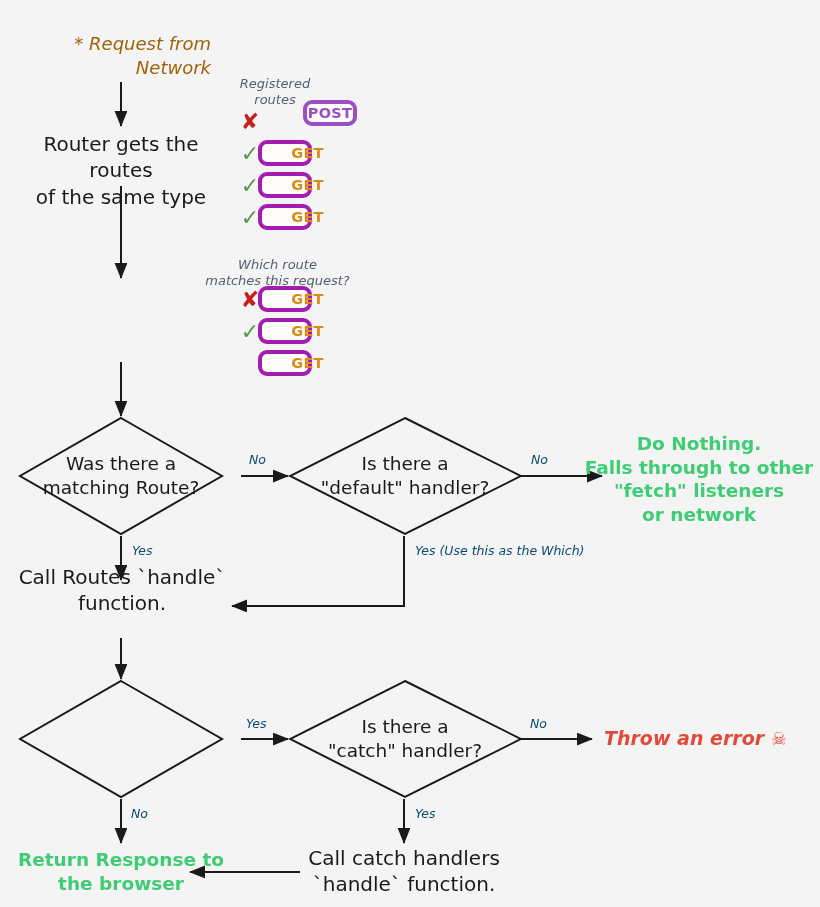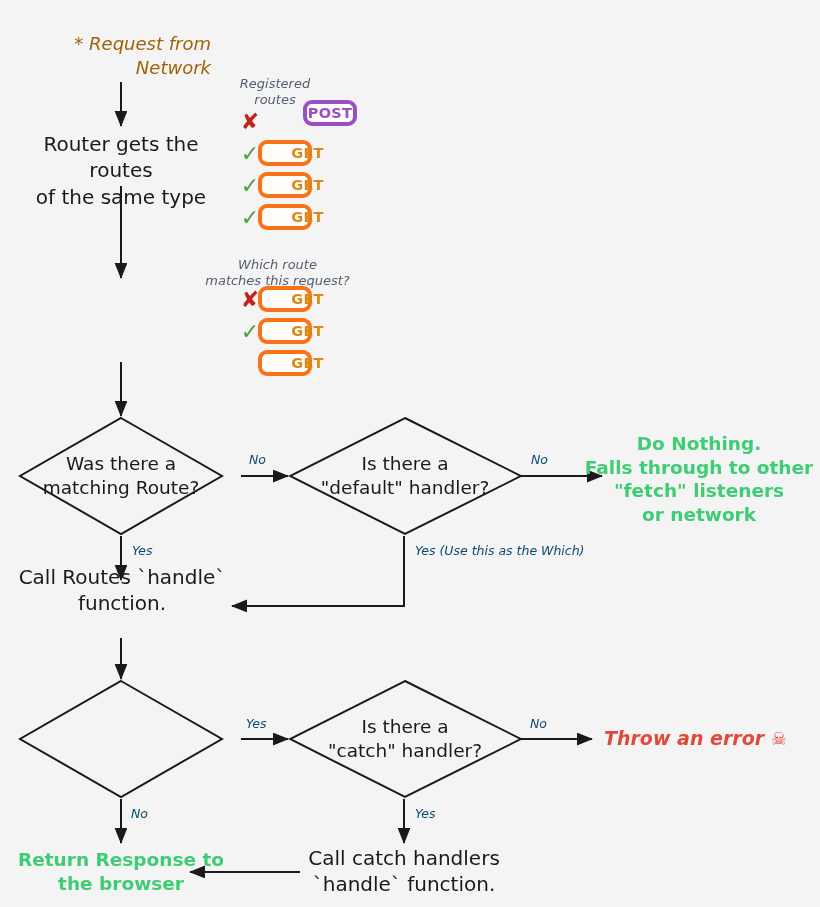--- a/index.html
+++ b/index.html
@@ -71,21 +71,21 @@
     font-weight: bold;
     font-size: 14.5px;
     letter-spacing: 0.3px;
     display: flex;
     align-items: center;
     justify-content: center;
     width: 54px;
     height: 26px;
   }
   .chip-get {
-    border: 4px solid #f97316;
+    border: 4px solid #a21caf;
     color: #d98b18;
     padding-left: 45px;
   }
   .chip-post {
     border: 4px solid #9a4fc4;
     color: #9a4fc4;
   }
   .mark {
     position: absolute;
     font-size: 22px;

